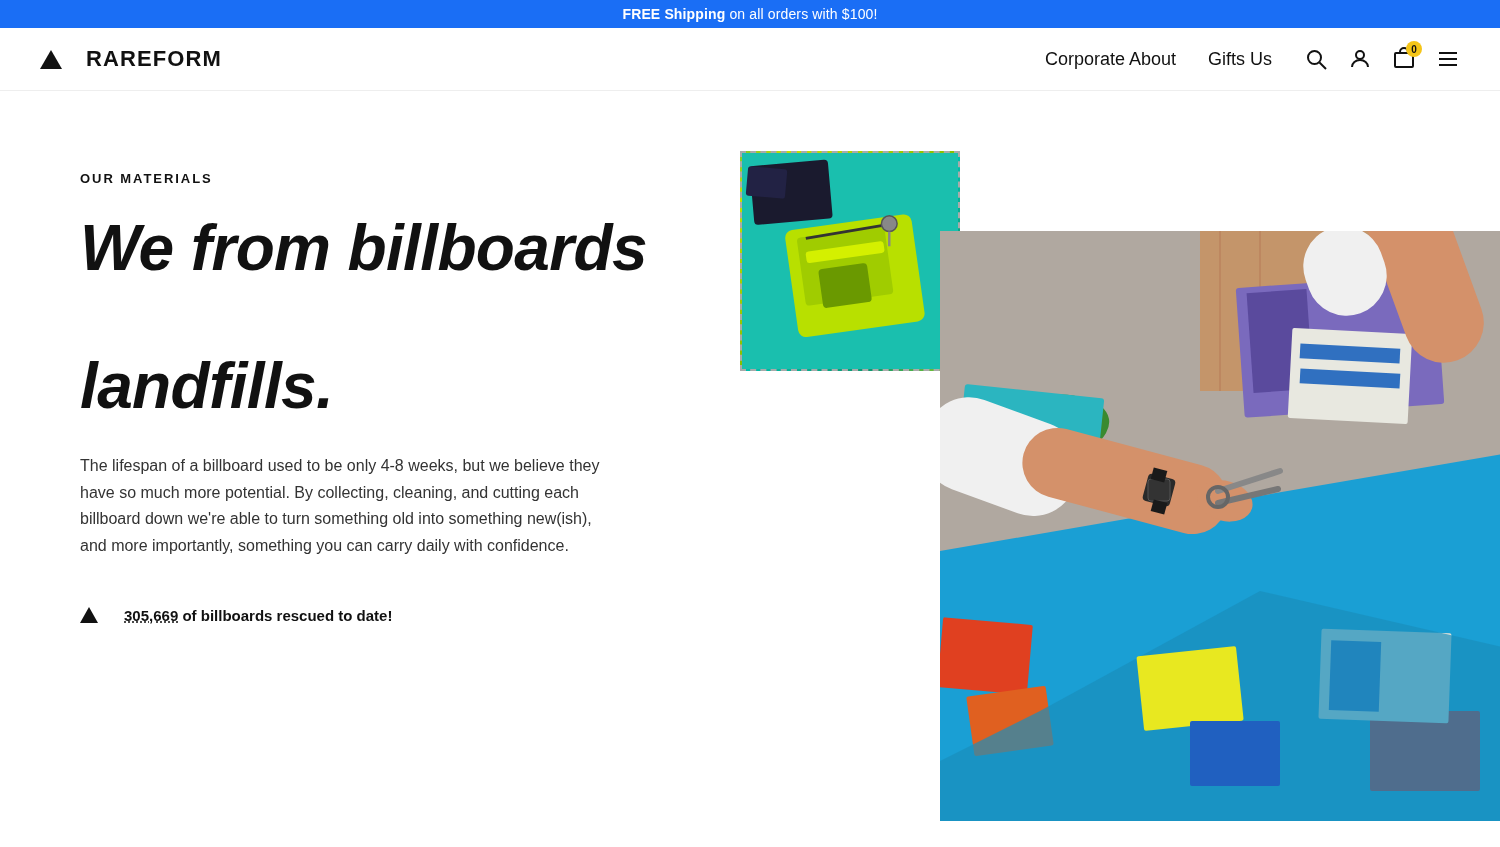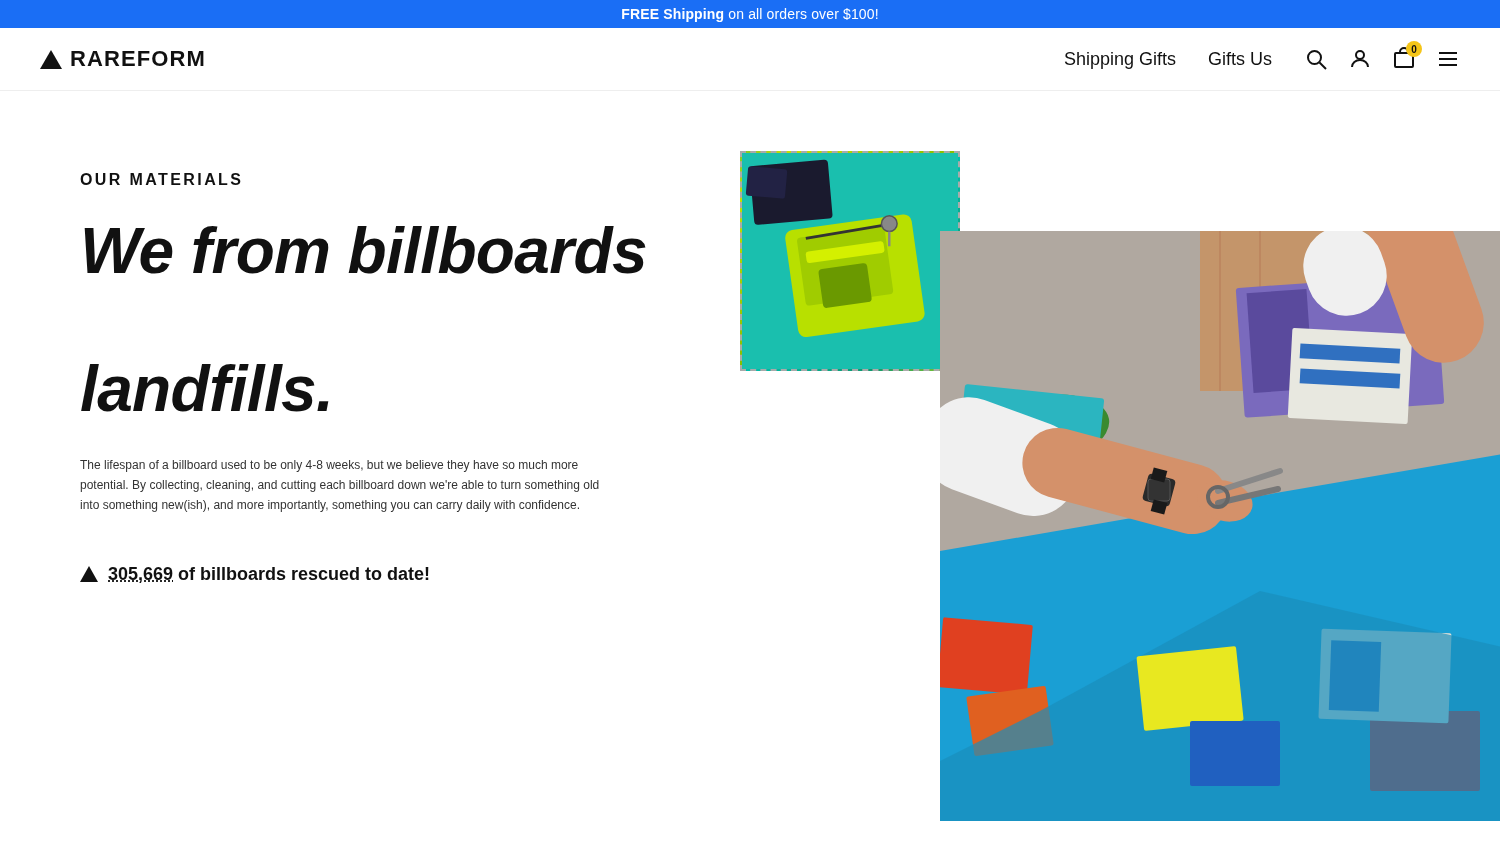--- a/index.html
+++ b/index.html
@@ -22,21 +22,21 @@
       align-items: center;
       justify-content: space-between;
       padding: 18px 40px;
       border-bottom: 1px solid #eee;
       background: #fff;
     }
 
     .logo {
       display: flex;
       align-items: center;
-      gap: 8px;
+      gap: 24px;
       font-size: 22px;
       font-weight: 800;
       letter-spacing: 0.05em;
       color: #111;
       text-decoration: none;
       cursor: pointer;
     }
 
     .logo-triangle {
       width: 0;
@@ -103,51 +103,51 @@
       min-height: 700px;
     }
 
     .content-left {
       flex: 0 0 660px;
       padding-right: 60px;
       padding-top: 20px;
     }
 
     .section-label {
-      font-size: 16px;
+      font-size: 13px;
       font-weight: 700;
       letter-spacing: 0.15em;
       color: #111;
       text-transform: uppercase;
       margin-bottom: 28px;
     }
 
     .hero-heading {
       font-size: 64px;
       font-weight: 900;
       line-height: 1.08;
       color: #111;
       margin-bottom: 32px;
       font-style: italic;
       letter-spacing: -0.01em;
     }
 
     .hero-body {
-      font-size: 12px;
+      font-size: 16px;
       line-height: 1.65;
       color: #333;
       max-width: 520px;
       margin-bottom: 48px;
     }
 
     .rescue-link {
       display: flex;
       align-items: center;
-      gap: 10px;
-      font-size: 18px;
+      gap: 26px;
+      font-size: 15px;
       font-weight: 700;
       color: #111;
     }
 
     .rescue-link a {
       color: #111;
       text-decoration: underline;
       text-decoration-style: dotted;
       cursor: pointer;
     }
@@ -207,31 +207,31 @@
       height: 24px;
       fill: none;
       stroke: #111;
       stroke-width: 2;
     }
   </style>
 </head>
 <body>
 
 <div class="top-banner">
-  <strong>FREE Shipping</strong><span> on all orders over $100!</span>
+  <strong>FREE Shipping</strong><span> on all orders with $100!</span>
 </div>
 
 <header>
   <a class="logo" href="#">
     <span class="logo-triangle"></span>
     <span>RAREFORM</span>
   </a>
 
   <div class="nav-right">
-    <a class="nav-link" href="#">Shipping Gifts</a>
+    <a class="nav-link" href="#">Corporate About</a>
     <a class="nav-link" href="#">Gifts Us</a>
 
     <div class="nav-icons">
 
       <button class="nav-icon-btn" title="Search">
         <svg class="icon-svg" viewBox="0 0 24 24">
           <circle cx="10.5" cy="10.5" r="6.5"></circle>
           <line x1="15.5" y1="15.5" x2="22" y2="22"></line>
         </svg>
       </button>

